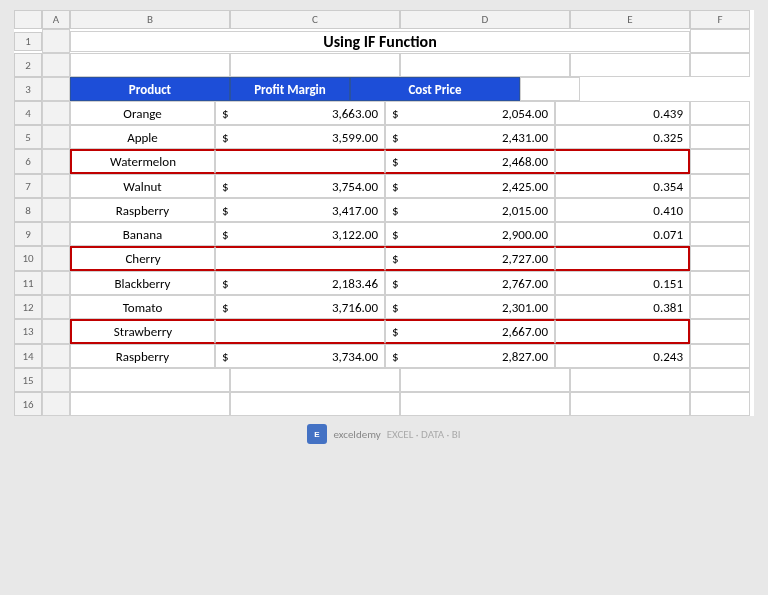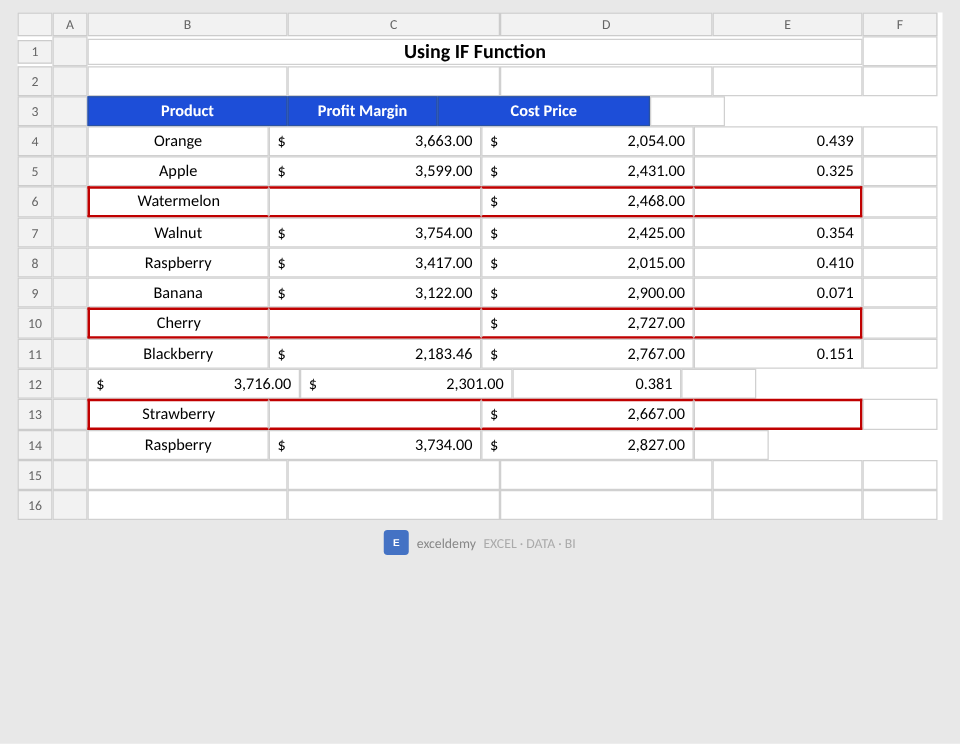--- a/index.html
+++ b/index.html
@@ -305,20 +305,21 @@
           <div class="cell cell-d col-d">
             <span class="dollar-sign">$</span>
             <span class="dollar-amount">2,767.00</span>
           </div>
           <div class="cell cell-e col-e profit-cell">0.151</div>
           <div class="cell cell-f"></div>
         </div>
         <div class="data-row">
           <div class="row-num">12</div>
           <div class="cell cell-a"></div>
+          <div class="cell cell-b col-b">Tomato</div>
           <div class="cell cell-c col-c">
             <span class="dollar-sign">$</span>
             <span class="dollar-amount">3,716.00</span>
           </div>
           <div class="cell cell-d col-d">
             <span class="dollar-sign">$</span>
             <span class="dollar-amount">2,301.00</span>
           </div>
           <div class="cell cell-e col-e profit-cell">0.381</div>
           <div class="cell cell-f"></div>
@@ -340,20 +341,21 @@
           <div class="cell cell-a"></div>
           <div class="cell cell-b col-b">Raspberry</div>
           <div class="cell cell-c col-c">
             <span class="dollar-sign">$</span>
             <span class="dollar-amount">3,734.00</span>
           </div>
           <div class="cell cell-d col-d">
             <span class="dollar-sign">$</span>
             <span class="dollar-amount">2,827.00</span>
           </div>
+          <div class="cell cell-e col-e profit-cell">0.243</div>
           <div class="cell cell-f"></div>
         </div>
       </div>
 
     <div class="data-row">
       <div class="row-num">15</div>
       <div class="cell cell-a"></div>
       <div class="cell col-b"></div>
       <div class="cell col-c"></div>
       <div class="cell col-d"></div>

